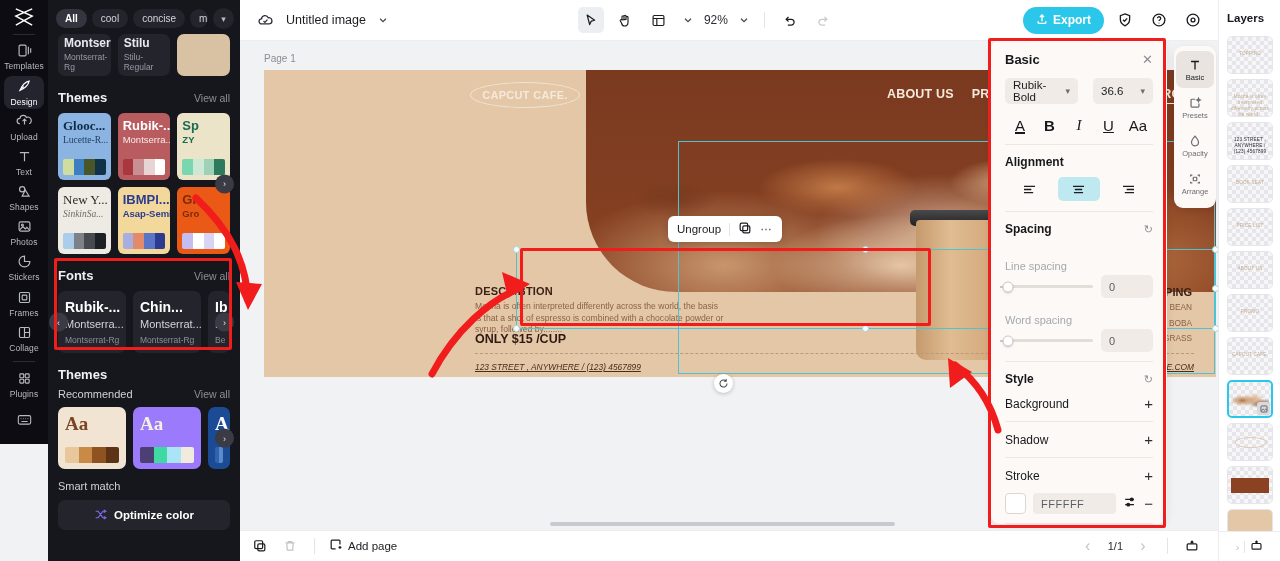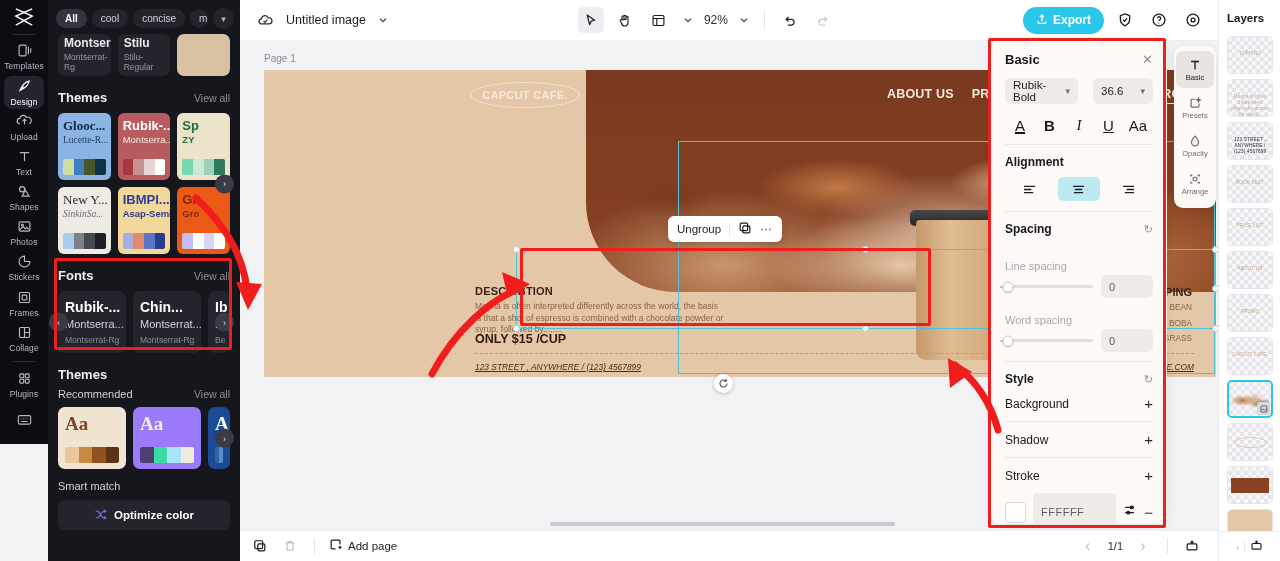--- a/index.html
+++ b/index.html
@@ -253,21 +253,21 @@
   }
   .row-item {
     display: flex; align-items: center; justify-content: space-between;
     padding: 10px 0; font-size: 12px; color: #16181c;
   }
   .plus { font-size: 15px; color: #2b2d33; cursor: pointer; line-height: 1; }
   .minus { font-size: 15px; color: #2b2d33; cursor: pointer; line-height: 1; }
   .stroke-row { display: flex; align-items: center; gap: 7px; padding-bottom: 9px; }
   .swatch-box { width: 21px; height: 21px; background: #fff; border: 1px solid #ddd6d0; border-radius: 4px; cursor: pointer; }
   .hexbox {
-    flex: 1; height: 38px; background: #f1ebe7; border-radius: 4px;
+    flex: 1; height: 21px; background: #f1ebe7; border-radius: 4px;
     display: flex; align-items: center; padding: 10px 8px; font-size: 11px; color: #5b5e65;
     letter-spacing: .5px;
   }
 
   
   .trail {
     position: absolute; right: 64px; top: 46px; width: 42px;
     background: #fdf9f6; border-radius: 9px; padding: 5px 0;
     box-shadow: 0 2px 8px rgba(0,0,0,.07);
   }

